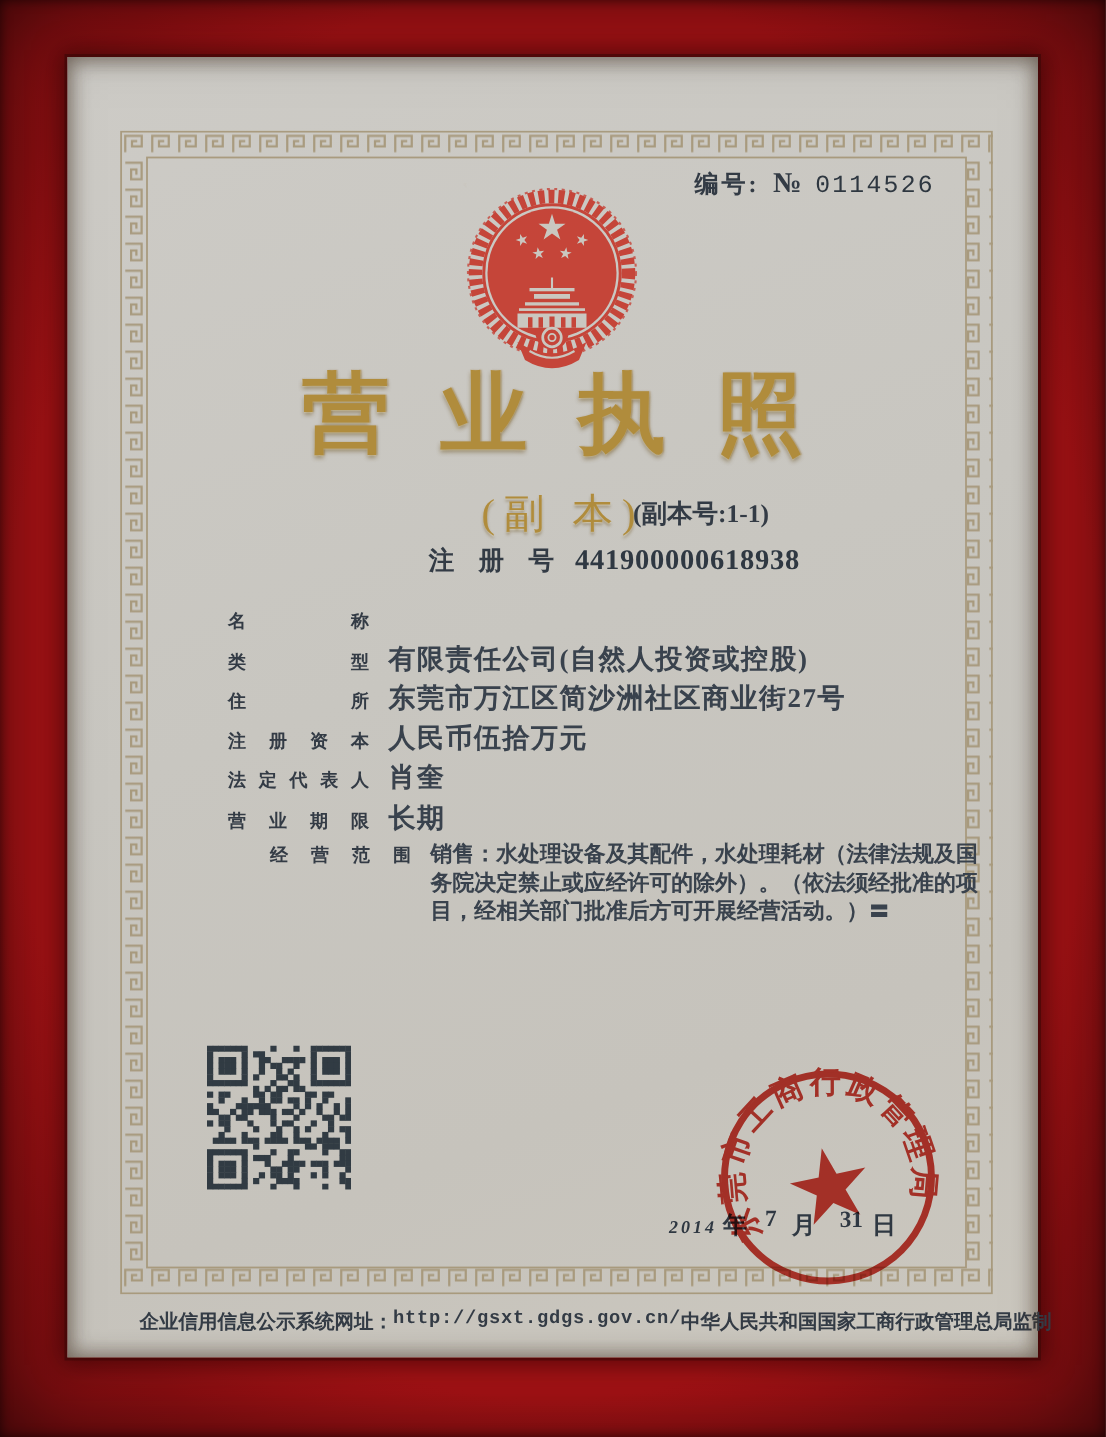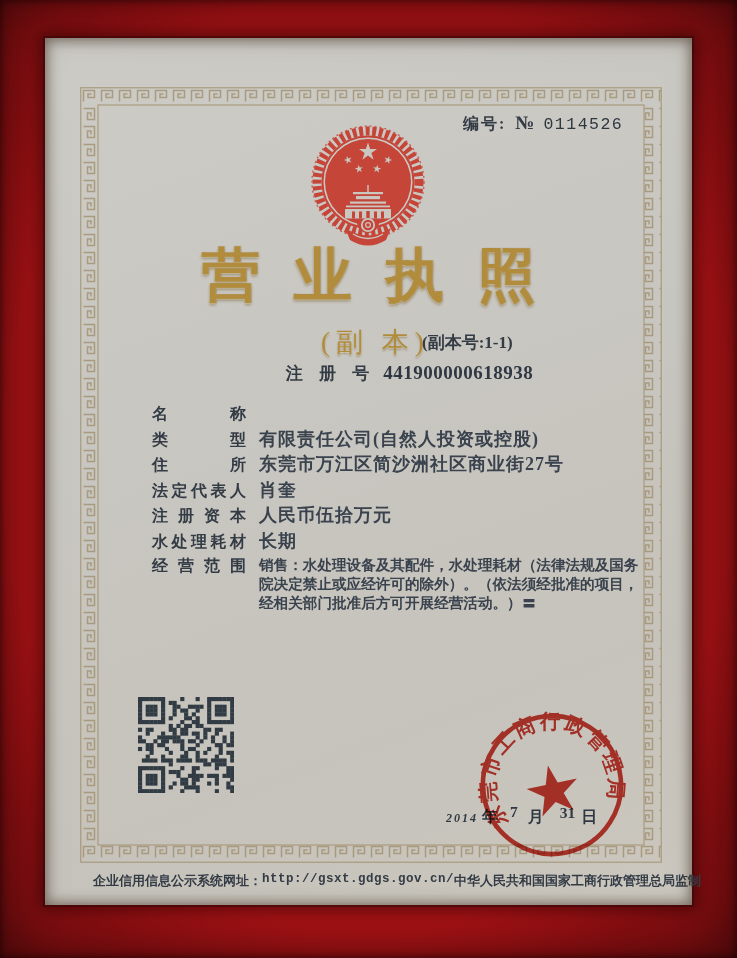--- a/index.html
+++ b/index.html
@@ -60,29 +60,29 @@
 
   .regno{
     position:absolute; left:82px; right:0; top:324px; z-index:2; text-align:center; white-space:nowrap;
   }
   .regno .lab{ font-size:17px; font-weight:bold; letter-spacing:6px; margin-right:4px;margin-top:16px; }
   .regno .val{ font-size:19px; font-weight:bold; letter-spacing:.5px; color:#2f3842; }
 
   .fields{ position:absolute; left:107px; top:364px; width:505px; z-index:2; }
   .frow{ display:flex; align-items:baseline; min-height:24.6px; }
   .flabel{
-    flex:0 0 94px; font-size:16px; font-weight:bold;
+    flex:0 0 94px; font-size:12px; font-weight:bold;
     text-align:justify; text-align-last:justify; line-height:24.6px;
   }
   .fvalue{
     margin-left:13px; font-size:18px; font-weight:bold; letter-spacing:1px;
     line-height:24.6px; white-space:nowrap; color:#39424d;
   }
   .frow.scope{ align-items:flex-start; margin-top:1px; }
-  .frow.scope .flabel{ line-height:19px; }
+  .frow.scope .flabel{ line-height:19px;margin-left:28px; }
   .frow.scope .fvalue{
     white-space:normal; width:392px; font-size:14.6px; line-height:19px;
     letter-spacing:0; font-weight:bold;
   }
 
   .qr{ position:absolute; left:93px; top:659px; z-index:2; }
 
   .registrar{
     position:absolute; left:307px; top:724px; z-index:2;
     font-size:17px; font-weight:bold; letter-spacing:10px; white-space:nowrap;
@@ -205,29 +205,29 @@
       </div>
       <div class="frow">
         <span class="flabel">类型</span>
         <span class="fvalue">有限责任公司(自然人投资或控股)</span>
       </div>
       <div class="frow">
         <span class="flabel">住所</span>
         <span class="fvalue">东莞市万江区简沙洲社区商业街27号</span>
       </div>
       <div class="frow">
+        <span class="flabel">注册资本</span>
+        <span class="fvalue">人民币伍拾万元</span>
+      </div>
+      <div class="frow">
         <span class="flabel">法定代表人</span>
         <span class="fvalue">肖奎</span>
       </div>
       <div class="frow">
-        <span class="flabel">注册资本</span>
-        <span class="fvalue">人民币伍拾万元</span>
-      </div>
-      <div class="frow">
-        <span class="flabel">水处理耗材</span>
+        <span class="flabel">营业期限</span>
         <span class="fvalue">长期</span>
       </div>
       <div class="frow scope">
         <span class="flabel">经营范围</span>
         <span class="fvalue">销售：水处理设备及其配件，水处理耗材（法律法规及国务院决定禁止或应经许可的除外）。（依法须经批准的项目，经相关部门批准后方可开展经营活动。）〓</span>
       </div>
     </div>
 
     <svg class="qr" width="96" height="96" viewBox="0 0 96 96" aria-hidden="true">
         <g fill="#313b43">

